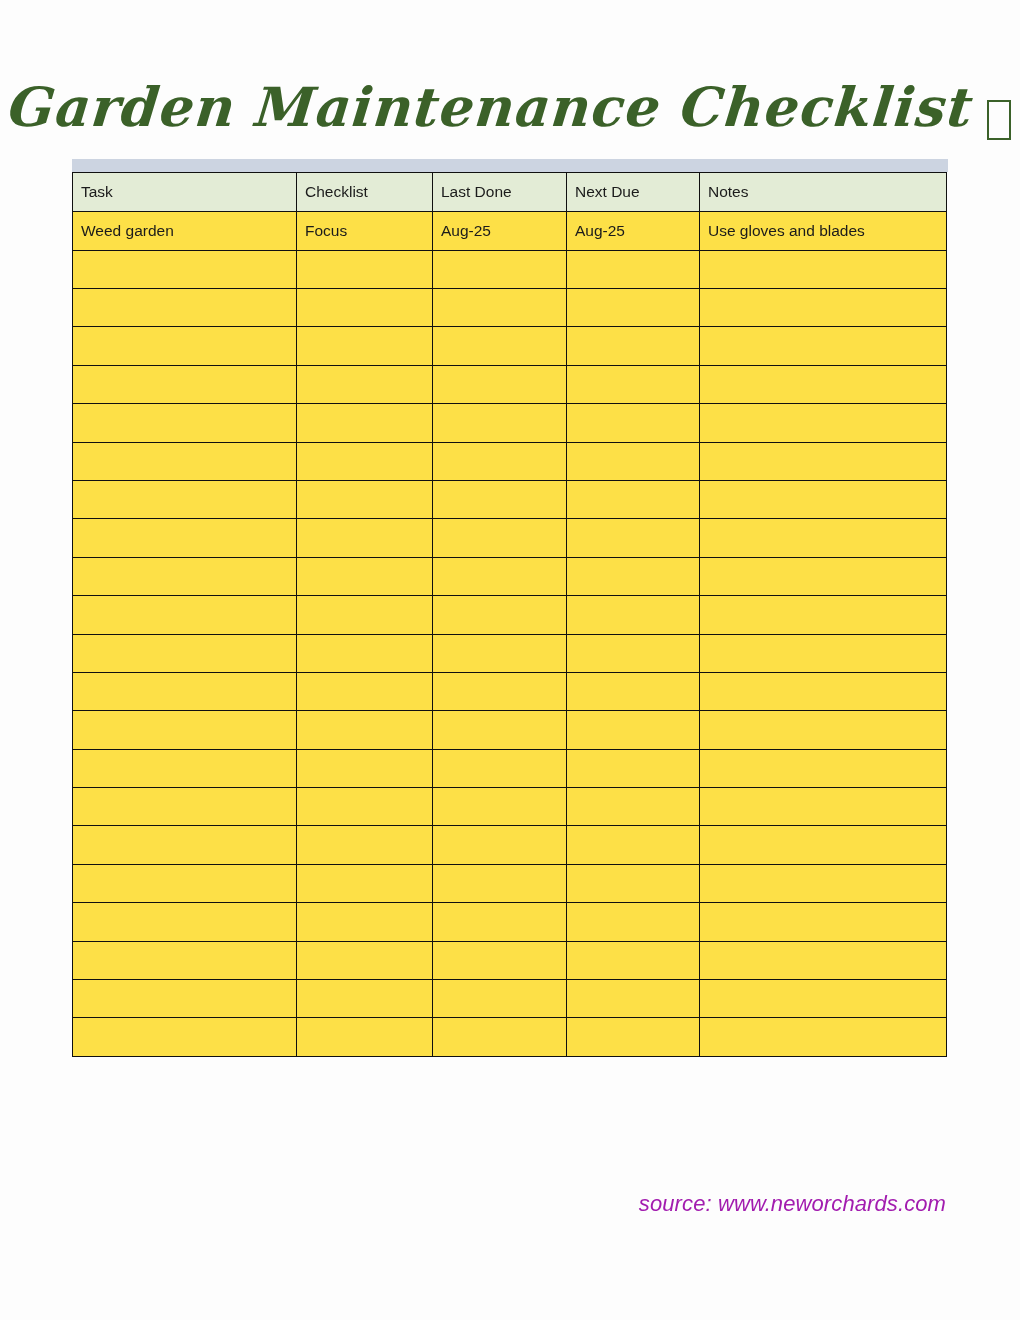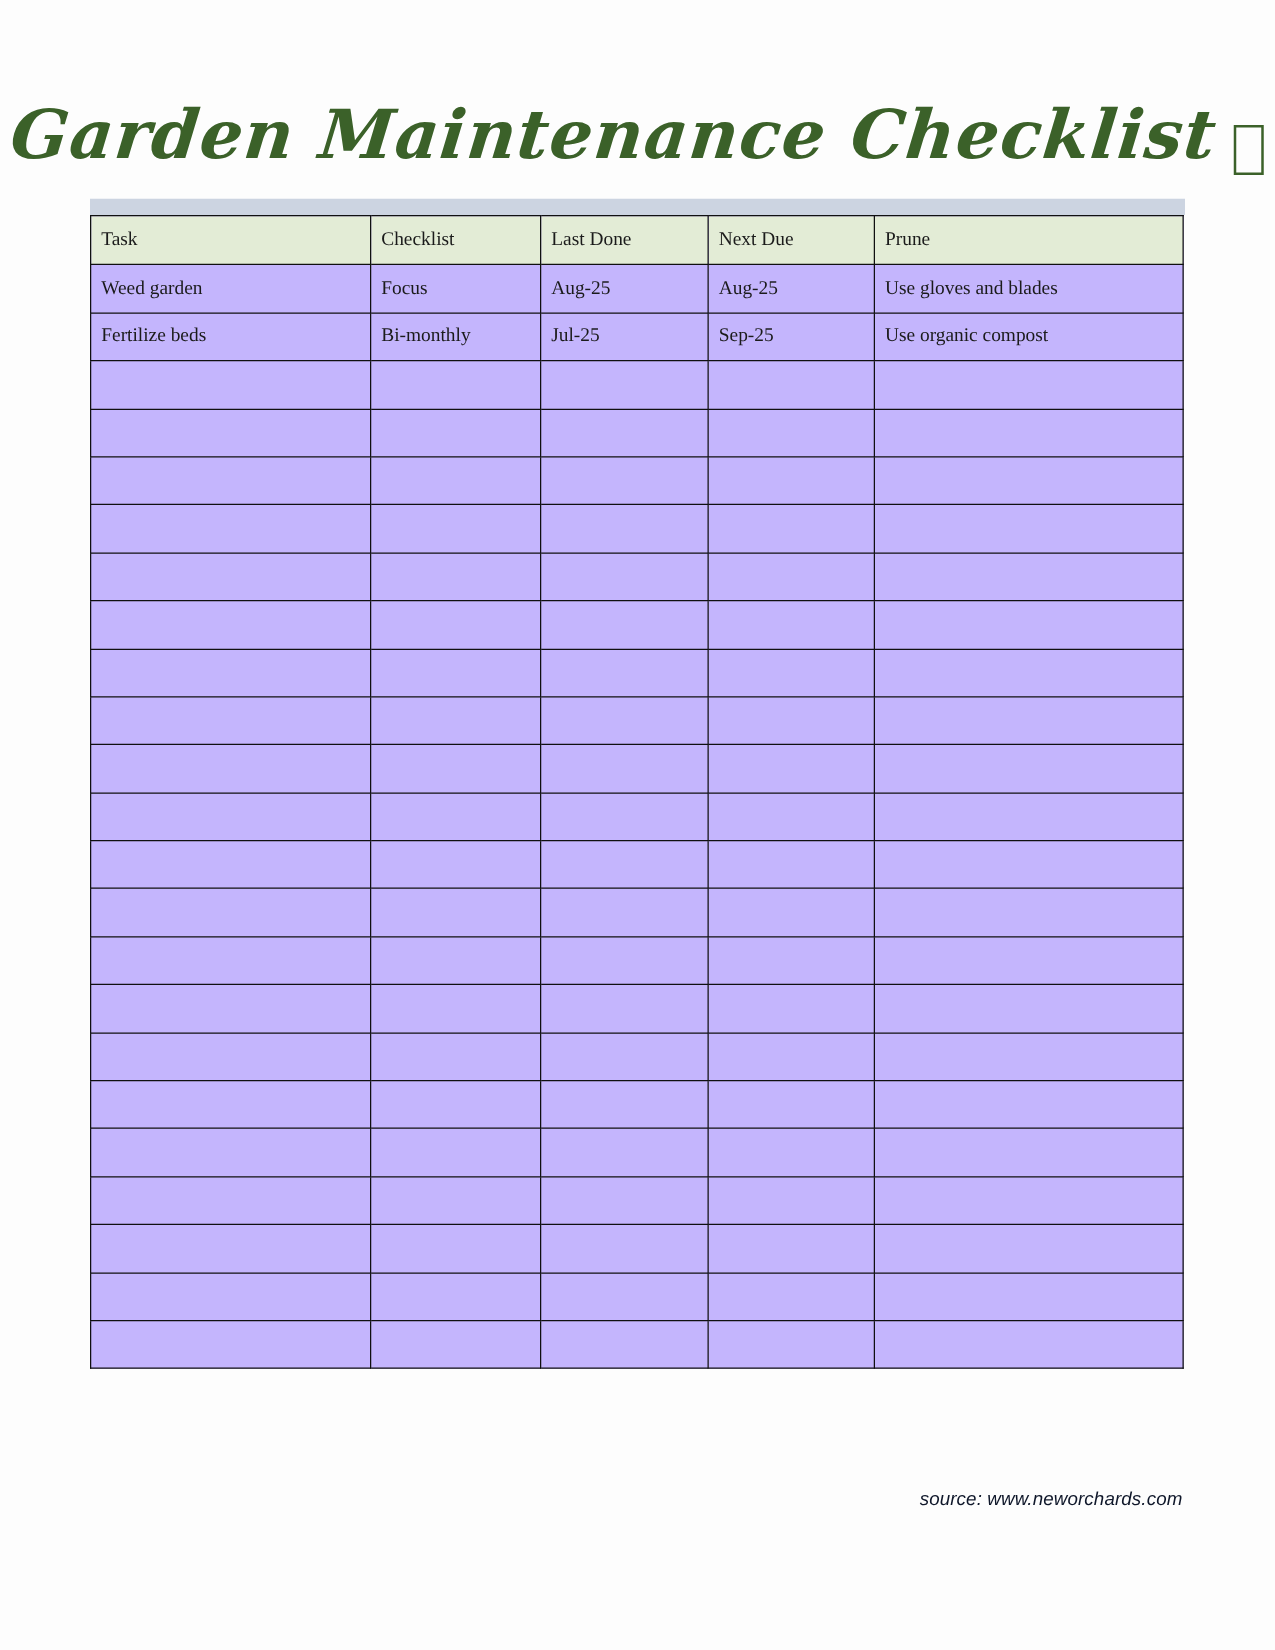--- a/index.html
+++ b/index.html
@@ -67,22 +67,21 @@
   .table-wrap {
     position: absolute;
     left: 72px;
     top: 172px;
     width: 874px;
   }
   table.sheet {
     border-collapse: collapse;
     width: 874px;
     table-layout: fixed;
-    background: #c4b5fd;
-    font-family: Liberation Serif, serif;
+    background: #fde047;
   }
   table.sheet th,
   table.sheet td {
     border: 1.6px solid #101010;
     padding: 0 8px;
     height: 37.6px;
     font-size: 15.5px;
     color: #1b1b1b;
     text-align: left;
     vertical-align: middle;
@@ -101,23 +100,23 @@
   .col-nextdue   { width: 133px; }
   .col-notes     { width: 247px; }
 
   tr.empty-row td { height: 37.4px; }
 
   
   .source {
     position: absolute;
     right: 74px;
     top: 1191px;
-    font-size: 15px;
+    font-size: 22px;
     font-style: italic;
-    color: #0f172a;
+    color: #a21caf;
     letter-spacing: 0.1px;
   }
 </style>
 </head>
 <body>
 
 <div class="page">
 
   <div class="title-wrap">
     <span class="title-text">Garden Maintenance Checklist</span><span class="title-tofu"></span>
@@ -133,38 +132,31 @@
         <col class="col-lastdone">
         <col class="col-nextdue">
         <col class="col-notes">
       </colgroup>
       <thead>
         <tr>
           <th>Task</th>
           <th>Checklist</th>
           <th>Last Done</th>
           <th>Next Due</th>
-          <th>Prune</th>
+          <th>Notes</th>
         </tr>
       </thead>
       <tbody id="table-body">
           <tr>
             <td>Weed garden</td>
             <td>Focus</td>
             <td>Aug-25</td>
             <td>Aug-25</td>
             <td>Use gloves and blades</td>
           </tr>
-          <tr>
-            <td>Fertilize beds</td>
-            <td>Bi-monthly</td>
-            <td>Jul-25</td>
-            <td>Sep-25</td>
-            <td>Use organic compost</td>
-          </tr>
           <tr class="empty-row">
             <td></td>
             <td></td>
             <td></td>
             <td></td>
             <td></td>
           </tr>
           <tr class="empty-row">
             <td></td>
             <td></td>

